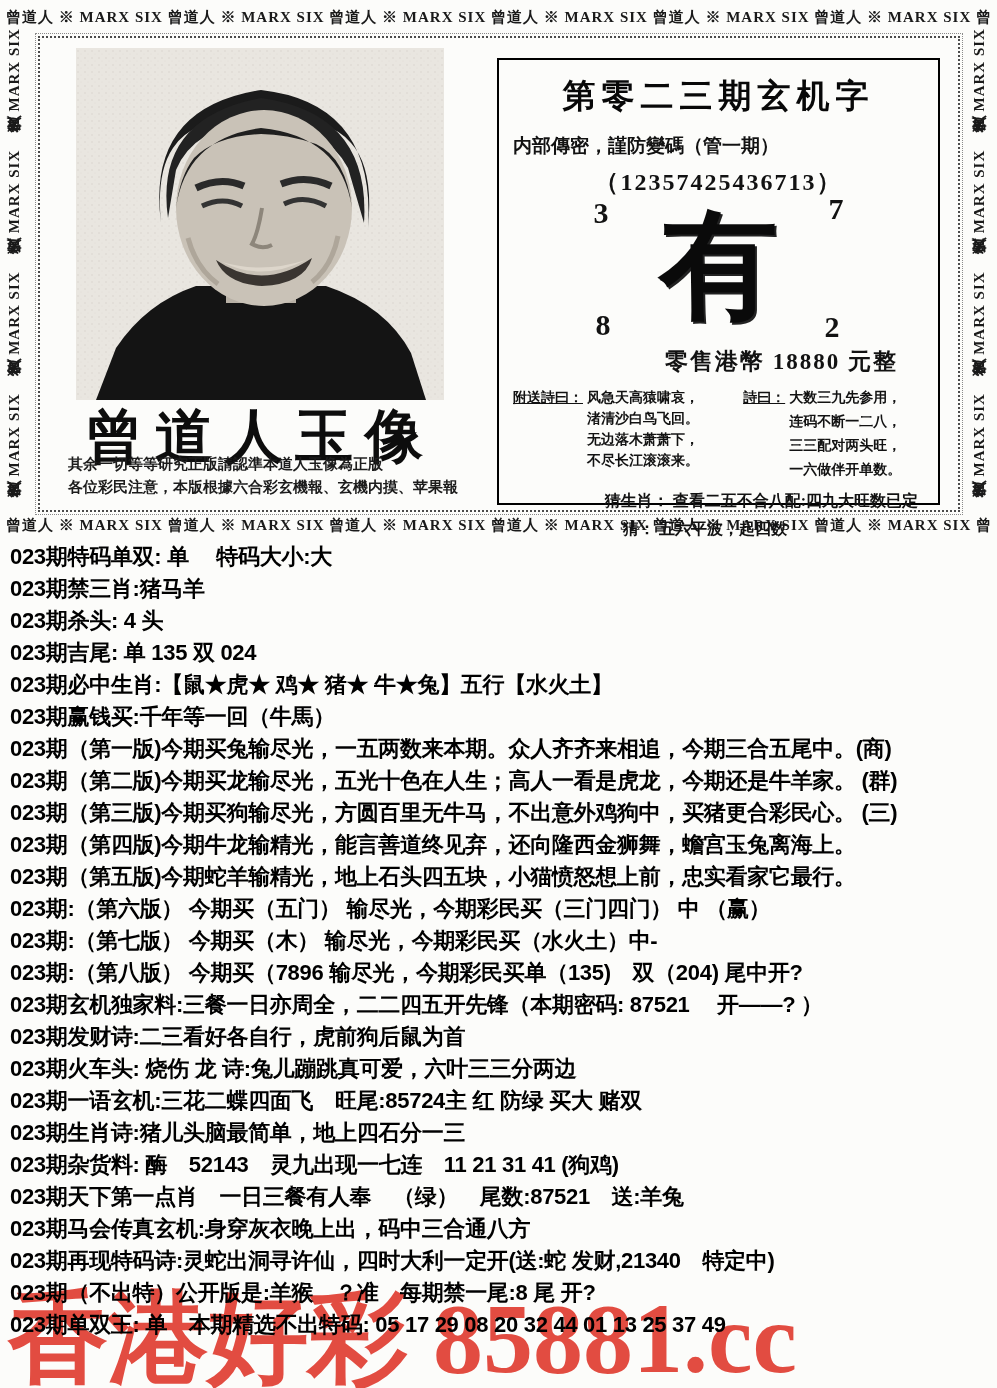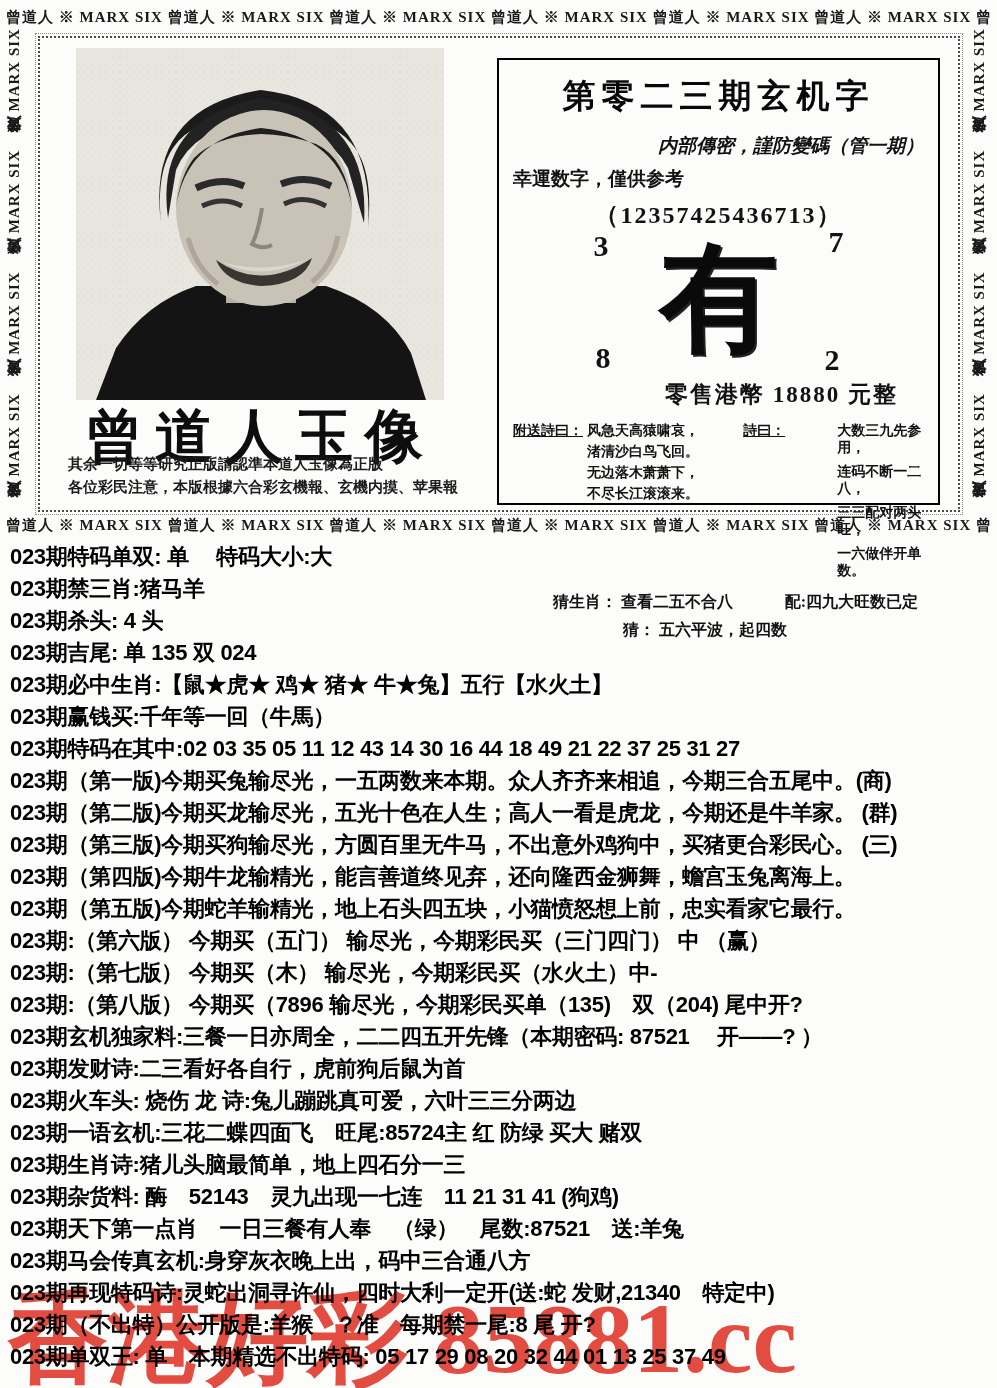--- a/index.html
+++ b/index.html
@@ -43,42 +43,42 @@
   
   .mbox{
     position:absolute;left:497px;top:58px;width:443px;height:447px;
     border:2px solid #000;box-sizing:border-box;padding:6px 14px 3px 14px;
     font-family:"Liberation Serif",serif;
   }
   .mbox-title{
     text-align:center;font-size:33px;font-weight:bold;letter-spacing:6px;
     margin-top:8px;color:#080808;
   }
-  .mbox-row1{display:flex;justify-content:flex-end;font-size:19px;font-weight:bold;margin-top:14px;font-style:italic;}
+  .mbox-row1{display:flex;justify-content:flex-start;font-size:19px;font-weight:bold;margin-top:14px;}
   .mbox-line2{font-size:19px;font-weight:bold;margin-top:7px;}
   .mbox-lucky{text-align:center;font-size:24px;font-weight:bold;margin-top:7px;letter-spacing:2px;}
   .char-block{position:relative;width:250px;height:138px;margin:2px auto 0 auto;}
   .char-big{
     position:absolute;left:50%;top:50%;transform:translate(-50%,-52%);
     font-size:118px;font-weight:bold;font-family:"Liberation Serif",serif;
     color:#0a0a0a;line-height:1;text-shadow:2px 2px 0 #222;
   }
   .corner-num{position:absolute;font-size:30px;font-weight:bold;}
   .corner-tl{left:0;top:-4px;}
   .corner-tr{right:0;top:-8px;}
   .corner-bl{left:2px;bottom:-4px;}
   .corner-br{right:4px;bottom:-6px;}
   .mbox-price{text-align:right;padding-right:26px;font-size:23px;font-weight:bold;margin-top:8px;letter-spacing:2px;}
   .poems{display:flex;margin-top:12px;font-size:14px;font-weight:bold;line-height:17px;}
   .poem-left{width:56%;display:flex;}
-  .poem-right{width:44%;display:flex;gap:48px;}
+  .poem-right{width:44%;display:flex;}
   .poem-label{white-space:nowrap;margin-right:4px;text-decoration:underline;}
   .poem-lines div{margin-bottom:4px;}
   .poem-right .poem-lines div{margin-bottom:7px;}
-  .guess-row1{display:flex;justify-content:space-between;font-size:16px;font-weight:bold;margin-top:6px;padding:0 6px 0 40px;}
+  .guess-row1{display:flex;justify-content:flex-end;font-size:16px;font-weight:bold;margin-top:6px;padding:0 6px 0 40px;}
   .guess-row2{font-size:16px;font-weight:bold;margin-top:7px;padding-left:110px;}
   
   .body-lines{
     position:absolute;left:10px;top:541px;width:980px;
   }
   .body-line{
     height:32px;line-height:32px;font-size:22px;font-weight:bold;
     white-space:nowrap;letter-spacing:-0.3px;color:#000000;
     font-stretch:condensed;
   }
@@ -143,21 +143,20 @@
   <div>其余一切等等研究正版請認準本道人玉像為正版</div>
   <div>各位彩民注意，本版根據六合彩玄機報、玄機内摸、苹果報</div>
 </div>
 
 <div class="mbox">
   <div class="mbox-title">第零二三期玄机字</div>
   <div class="mbox-row1">
     <span>内部傳密，謹防變碼</span>
     <span>（管一期）</span>
   </div>
-  <div class="mbox-line2">幸運数字，僅供参考</div>
   <div class="mbox-lucky">（12357425436713）</div>
   <div class="char-block">
     <span class="corner-num corner-tl">3</span>
     <span class="corner-num corner-tr">7</span>
     <span class="corner-num corner-bl">8</span>
     <span class="corner-num corner-br">2</span>
     <span class="char-big">有</span>
   </div>
   <div class="mbox-price">零售港幣 18880 元整</div>
   <div class="poems">
@@ -187,21 +186,20 @@
   <div class="guess-row2">猜： 五六平波，起四数</div>
 </div>
 
 <div class="body-lines">
     <div class="body-line">023期特码单双: 单　 特码大小:大</div>
     <div class="body-line">023期禁三肖:猪马羊</div>
     <div class="body-line">023期杀头: 4 头</div>
     <div class="body-line">023期吉尾: 单 135 双 024</div>
     <div class="body-line">023期必中生肖:【鼠★虎★ 鸡★ 猪★ 牛★兔】五行【水火土】</div>
     <div class="body-line">023期赢钱买:千年等一回（牛馬）</div>
-    <div class="body-line">023期特码在其中:02 03 35 05 11 12 43 14 30 16 44 18 49 21 22 37 25 31 27</div>
     <div class="body-line">023期（第一版)今期买兔输尽光，一五两数来本期。众人齐齐来相追，今期三合五尾中。(商)</div>
     <div class="body-line">023期（第二版)今期买龙输尽光，五光十色在人生；高人一看是虎龙，今期还是牛羊家。 (群)</div>
     <div class="body-line">023期（第三版)今期买狗输尽光，方圆百里无牛马，不出意外鸡狗中，买猪更合彩民心。 (三)</div>
     <div class="body-line">023期（第四版)今期牛龙输精光，能言善道终见弃，还向隆西金狮舞，蟾宫玉兔离海上。</div>
     <div class="body-line">023期（第五版)今期蛇羊输精光，地上石头四五块，小猫愤怒想上前，忠实看家它最行。</div>
     <div class="body-line">023期:（第六版） 今期买（五门） 输尽光，今期彩民买（三门四门） 中 （赢）</div>
     <div class="body-line">023期:（第七版） 今期买（木） 输尽光，今期彩民买（水火土）中-</div>
     <div class="body-line">023期:（第八版） 今期买（7896 输尽光，今期彩民买单（135)　双（204) 尾中开?</div>
     <div class="body-line">023期玄机独家料:三餐一日亦周全，二二四五开先锋（本期密码: 87521　 开——? ）</div>
     <div class="body-line">023期发财诗:二三看好各自行，虎前狗后鼠为首</div>

